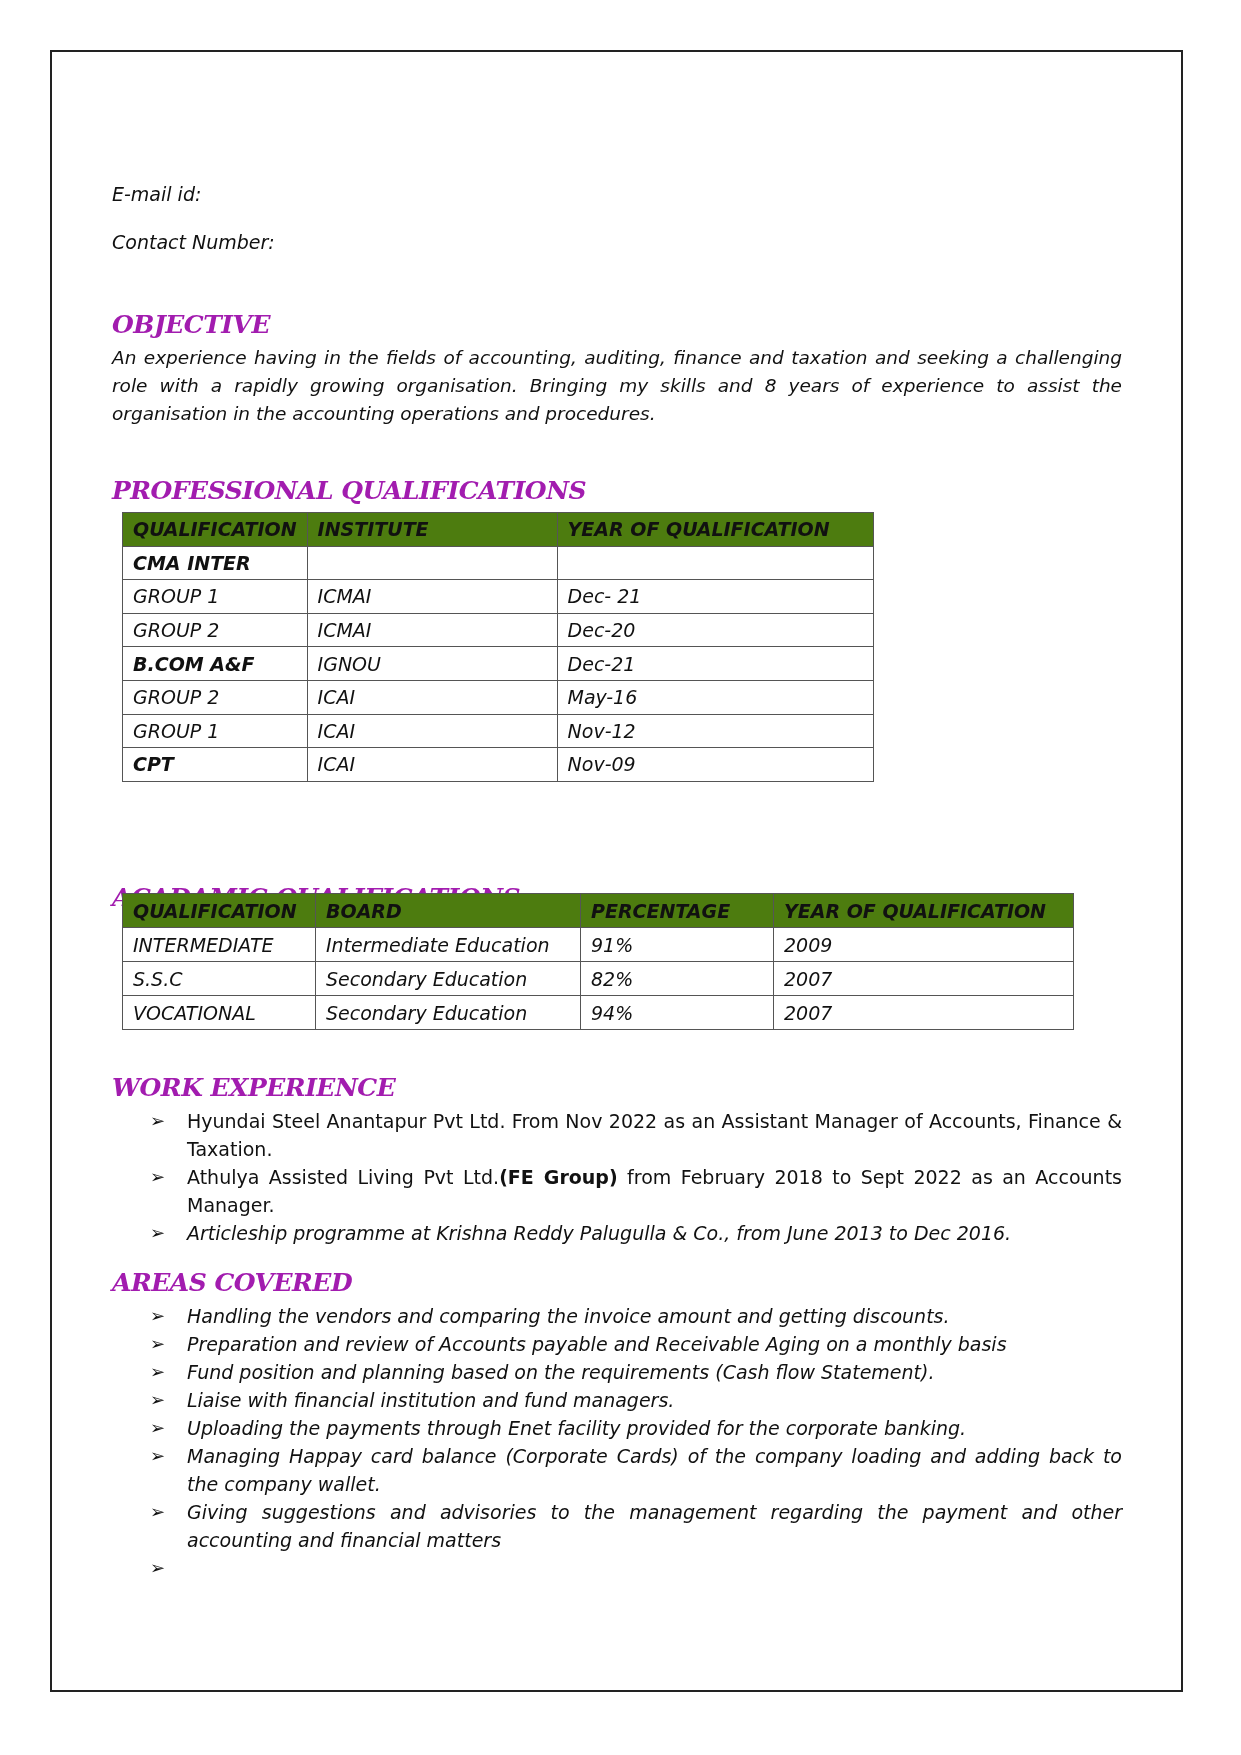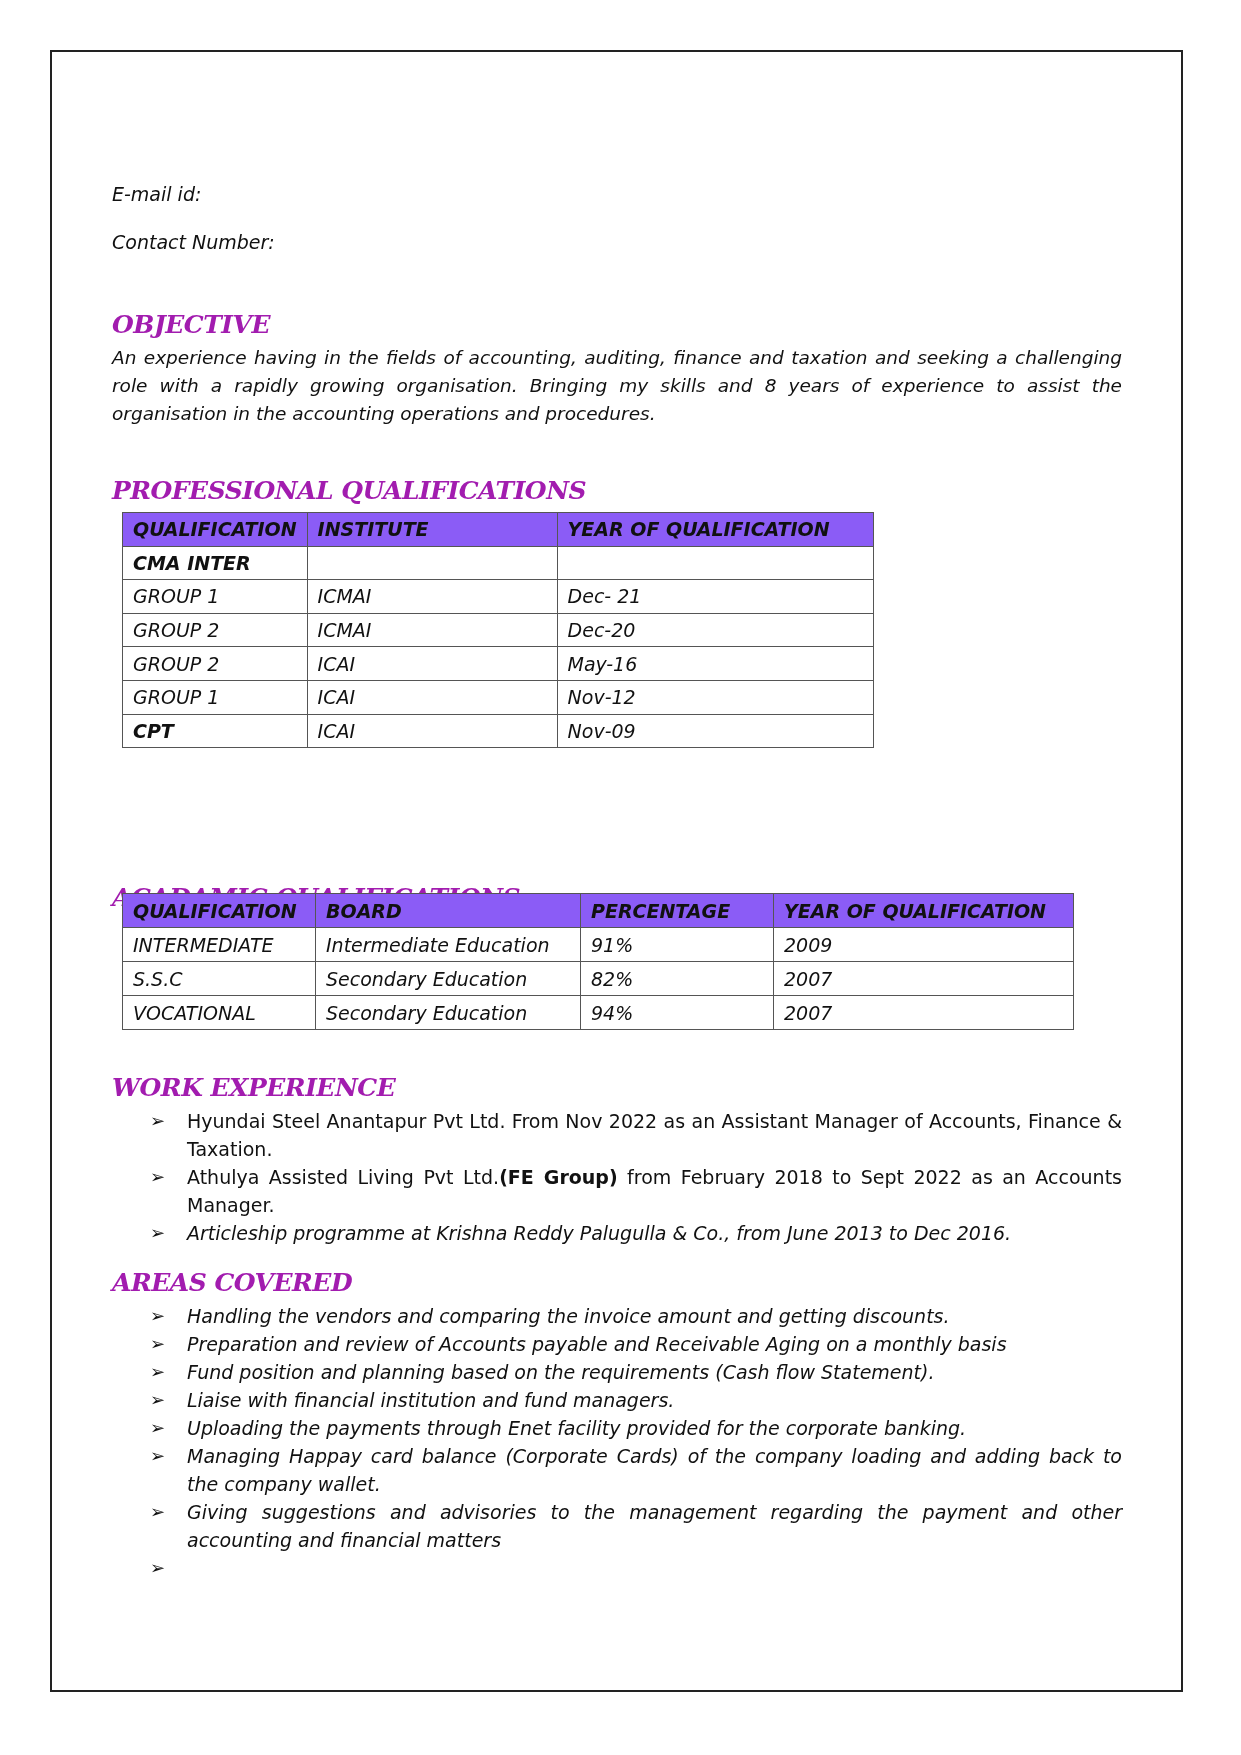--- a/index.html
+++ b/index.html
@@ -20,21 +20,21 @@
       position: absolute; left: 0; width: 1010px; margin: 0;
       font-style: italic; font-size: 18.5px; line-height: 28px; text-align: justify;
     }
     table.qual {
       position: absolute; border-collapse: collapse; font-size: 19px;
     }
     table.qual th, table.qual td {
       border: 1.5px solid #555; padding: 0 10px; height: 32px; text-align: left;
       font-style: italic; font-weight: normal; white-space: nowrap; box-sizing: border-box;
     }
-    table.qual th { background: #8b5cf6; font-weight: bold; height: 32px; }
+    table.qual th { background: #4d7c0f; font-weight: bold; height: 32px; }
     table.qual td.bold { font-weight: bold; }
     #prof-table { left: 10px; top: 512px; }
     #prof-table td, #prof-table th { height: 33.6px; }
     #prof-table col.c1 { width: 172px; }
     #prof-table col.c2 { width: 250px; }
     #prof-table col.c3 { width: 316px; }
     #acad-table { left: 10px; top: 893px; }
     #acad-table td, #acad-table th { height: 34px; }
     #acad-table col.c1 { width: 193px; }
     #acad-table col.c2 { width: 265px; }
@@ -83,20 +83,25 @@
         </tr>
         <tr>
           <td>GROUP 1</td>
           <td>ICMAI</td>
           <td>Dec- 21</td>
         </tr>
         <tr>
           <td>GROUP 2</td>
           <td>ICMAI</td>
           <td>Dec-20</td>
+        </tr>
+        <tr>
+          <td class="bold">B.COM A&amp;F</td>
+          <td>IGNOU</td>
+          <td>Dec-21</td>
         </tr>
         <tr>
           <td>GROUP 2</td>
           <td>ICAI</td>
           <td>May-16</td>
         </tr>
         <tr>
           <td>GROUP 1</td>
           <td>ICAI</td>
           <td>Nov-12</td>

